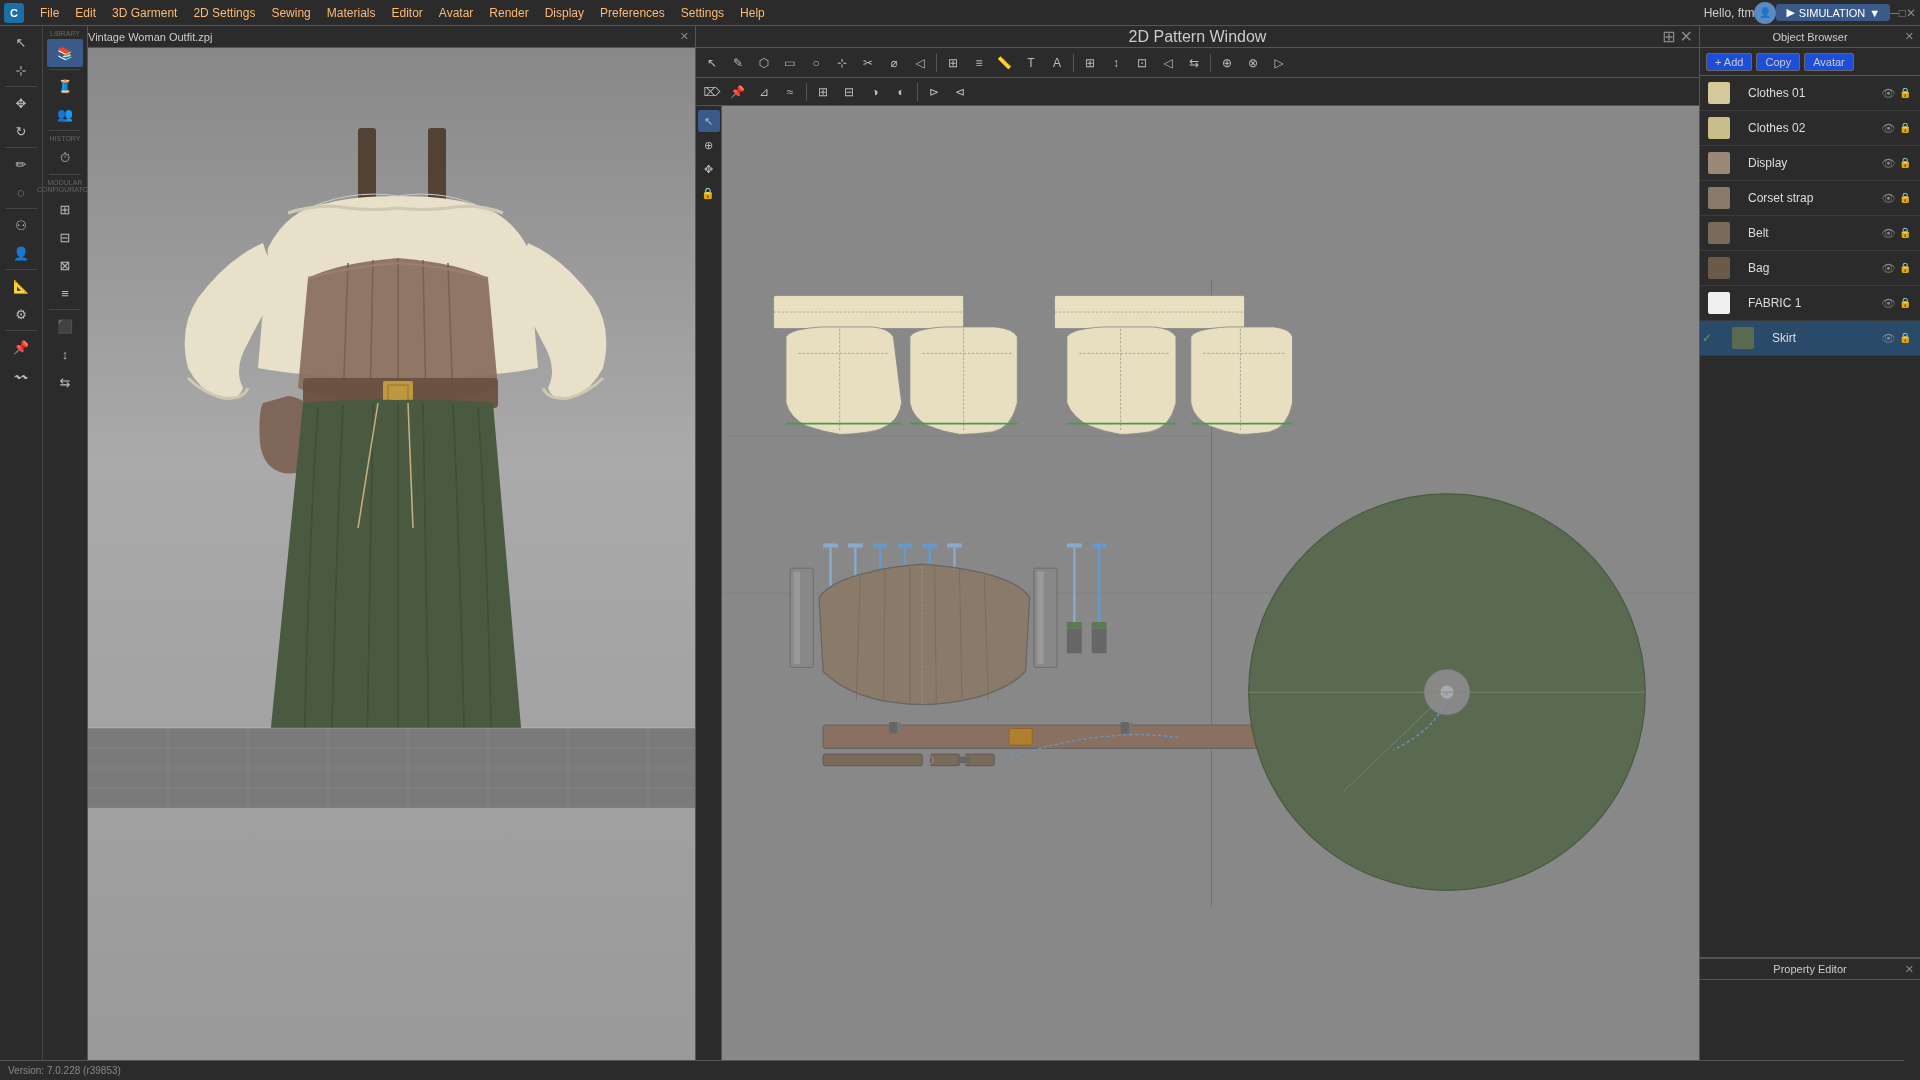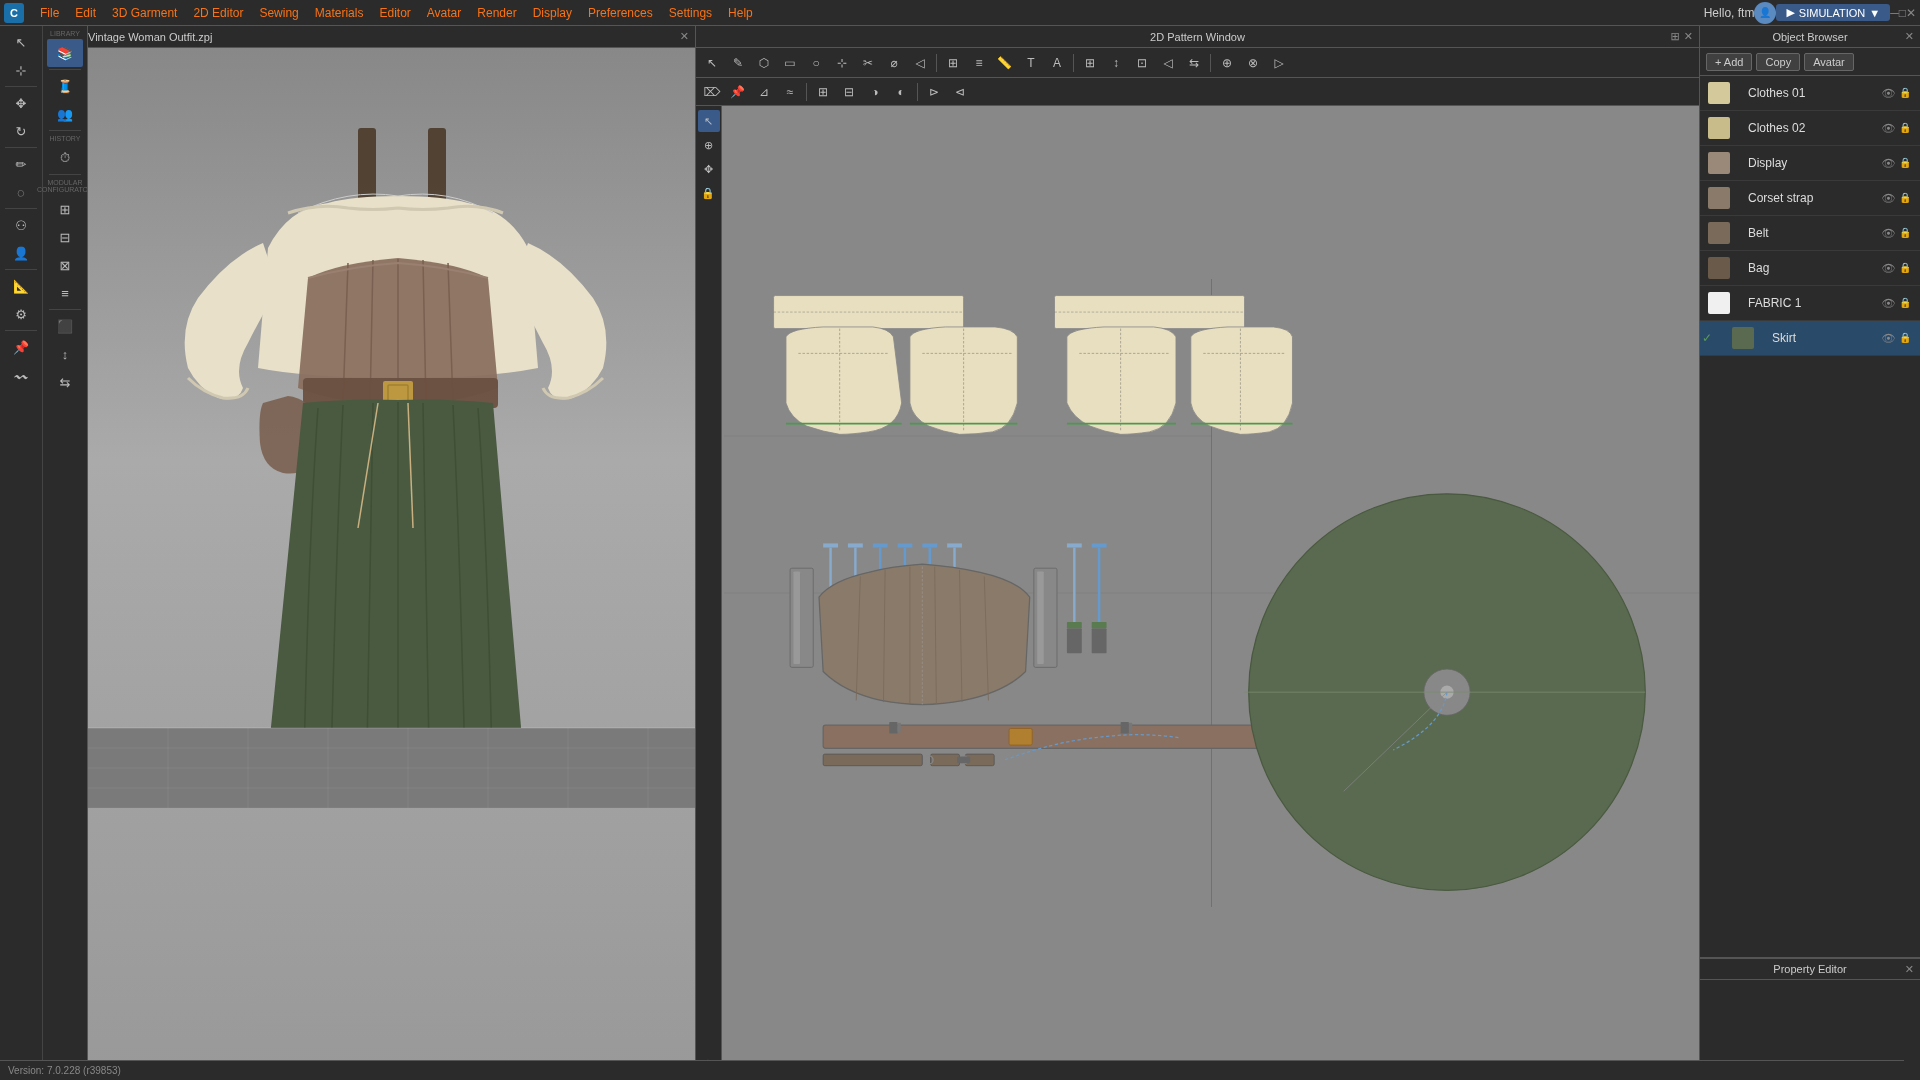--- a/index.html
+++ b/index.html
@@ -3,61 +3,61 @@
   <meta charset="utf-8">
   <style>
     * { margin: 0; padding: 0; box-sizing: border-box; }
     body { width: 1920px; height: 1080px; overflow: hidden; background: #3c3c3c; font-family: Arial, sans-serif; font-size: 12px; color: #e0e0e0; }
 
     
     #menubar {
       display: flex; align-items: center; background: #2b2b2b; height: 26px; padding: 0 4px; border-bottom: 1px solid #555;
     }
     .app-logo { width: 20px; height: 20px; background: #1a6fa8; border-radius: 3px; display: flex; align-items: center; justify-content: center; color: #fff; font-weight: bold; font-size: 11px; margin-right: 8px; flex-shrink: 0; }
-    .menu-item { padding: 3px 8px; cursor: pointer; color: #f97316; font-size: 12px; }
+    .menu-item { padding: 3px 8px; cursor: pointer; color: #fdba74; font-size: 12px; }
     .spacer { flex: 1; }
     .topbar-right { display: flex; align-items: center; color: #ccc; font-size: 12px; }
     .sim-btn { background: #3a5a8a; color: #fff; padding: 2px 10px; border-radius: 3px; font-size: 11px; cursor: pointer; display: flex; align-items: center; gap: 4px; }
 
     
     #main-layout { display: flex; height: calc(1080px - 26px); }
 
     
     #left-sidebar { width: 88px; background: #2b2b2b; display: flex; flex-direction: column; border-right: 1px solid #555; overflow: hidden; }
 
     
     #viewport { flex: 0 0 608px; display: flex; flex-direction: column; border-right: 1px solid #555; }
     .viewport-titlebar { background: #2b2b2b; height: 22px; display: flex; align-items: center; border-bottom: 1px solid #555; font-size: 11px; color: #ccc; position: relative; }
     .viewport-titlebar .close-x { position: absolute; right: 6px; cursor: pointer; color: #888; }
     .viewport-canvas { flex: 1; background: linear-gradient(180deg, #888 0%, #aaa 40%, #999 100%); position: relative; overflow: hidden; }
 
     
     #pattern-window { flex: 1; display: flex; flex-direction: column; border-right: 1px solid #555; }
-    .pattern-titlebar { background: #2b2b2b; height: 22px; display: flex; align-items: center; justify-content: center; border-bottom: 1px solid #555; font-size: 11px; color: #ccc; position: relative; }
+    .pattern-titlebar { background: #2b2b2b; height: 22px; display: flex; align-items: center; justify-content: center; border-bottom: 1px solid #555; font-size: 16px; color: #ccc; position: relative; }
     .pattern-titlebar .controls { position: absolute; right: 6px; display: flex; gap: 4px; cursor: pointer; color: #888; }
     .pattern-toolbar { background: #2b2b2b; height: 30px; display: flex; align-items: center; padding: 0 4px; gap: 2px; border-bottom: 1px solid #555; }
     .pattern-toolbar2 { background: #2b2b2b; height: 28px; display: flex; align-items: center; padding: 0 4px; gap: 2px; border-bottom: 1px solid #555; }
     .pattern-canvas { flex: 1; background: #888; position: relative; overflow: hidden; }
     .ptool-btn { width: 24px; height: 24px; display: flex; align-items: center; justify-content: center; cursor: pointer; border-radius: 2px; color: #bbb; font-size: 12px; }
     .ptool-sep { width: 1px; height: 18px; background: #555; margin: 0 2px; }
 
     
     .pattern-left-tools { position: absolute; left: 0; top: 0; bottom: 0; width: 26px; background: #2b2b2b; border-right: 1px solid #555; display: flex; flex-direction: column; align-items: center; padding: 4px 0; gap: 2px; }
     .pleft-btn { width: 22px; height: 22px; display: flex; align-items: center; justify-content: center; cursor: pointer; border-radius: 2px; color: #bbb; font-size: 11px; }
     .pleft-btn.active { background: #3a5a8a; }
 
     
     .pattern-area { position: absolute; left: 28px; top: 0; right: 0; bottom: 0; }
 
     
     #object-browser { flex: 0 0 220px; display: flex; flex-direction: column; background: #2b2b2b; }
     .ob-titlebar { background: #2b2b2b; height: 22px; display: flex; align-items: center; justify-content: center; border-bottom: 1px solid #555; font-size: 11px; color: #ccc; position: relative; }
     .ob-titlebar .close-x { position: absolute; right: 6px; cursor: pointer; color: #888; }
     .ob-toolbar { display: flex; align-items: center; height: 28px; padding: 0 6px; gap: 4px; border-bottom: 1px solid #555; background: #2b2b2b; }
-    .ob-btn { padding: 2px 8px; background: #404040; border: 1px solid #666; border-radius: 2px; color: #ccc; cursor: pointer; font-size: 11px; }
+    .ob-btn { padding: 2px 8px; background: #1d4ed8; border: 1px solid #666; border-radius: 2px; color: #ccc; cursor: pointer; font-size: 11px; }
     .ob-items { flex: 1; overflow-y: auto; }
     .ob-item { display: flex; align-items: center; height: 35px; padding: 0 8px; border-bottom: 1px solid #3a3a3a; cursor: pointer; gap: 18px; }
     .ob-item.selected { background: #2a4a6a; }
     .ob-color-swatch { width: 22px; height: 22px; border-radius: 2px; flex-shrink: 0; }
     .ob-item-name { flex: 1; font-size: 12px; color: #ddd; }
     .ob-item-icons { display: flex; gap: 4px; color: #888; font-size: 11px; }
 
     
     #property-editor { border-top: 1px solid #555; }
     .pe-titlebar { background: #2b2b2b; height: 22px; display: flex; align-items: center; justify-content: center; border-bottom: 1px solid #555; border-top: 1px solid #555; font-size: 11px; color: #ccc; position: relative; }
@@ -78,21 +78,21 @@
     .version-text { font-size: 10px; }
   </style>
 </head>
 <body>
 
 <div id="menubar">
   <div class="app-logo">C</div>
   <div class="menu-item">File</div>
   <div class="menu-item">Edit</div>
   <div class="menu-item">3D Garment</div>
-  <div class="menu-item">2D Editor</div>
+  <div class="menu-item">2D Settings</div>
   <div class="menu-item">Sewing</div>
   <div class="menu-item">Materials</div>
   <div class="menu-item">Editor</div>
   <div class="menu-item">Avatar</div>
   <div class="menu-item">Render</div>
   <div class="menu-item">Display</div>
   <div class="menu-item">Preferences</div>
   <div class="menu-item">Settings</div>
   <div class="menu-item">Help</div>
   <div class="spacer"></div>

